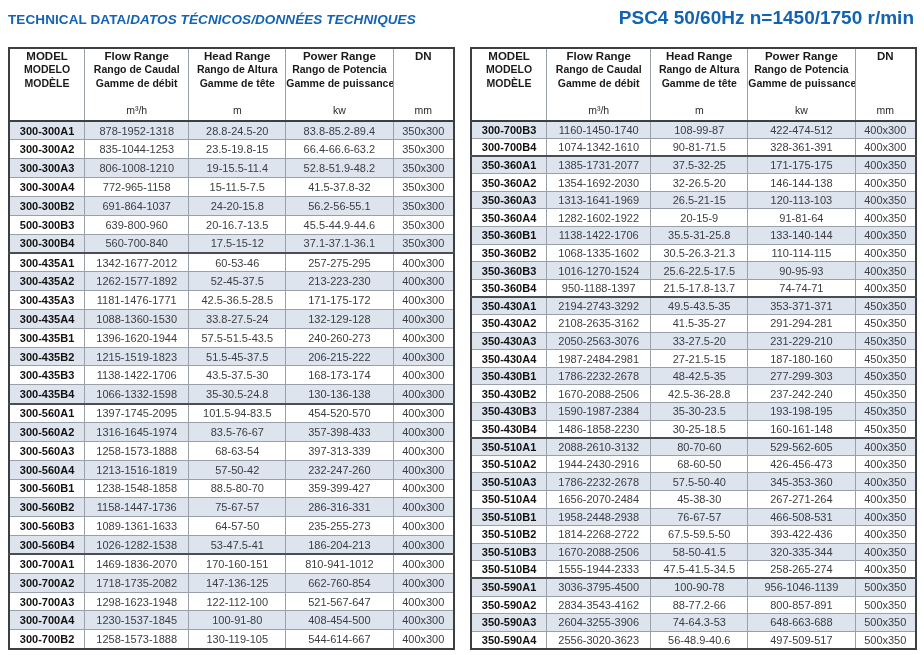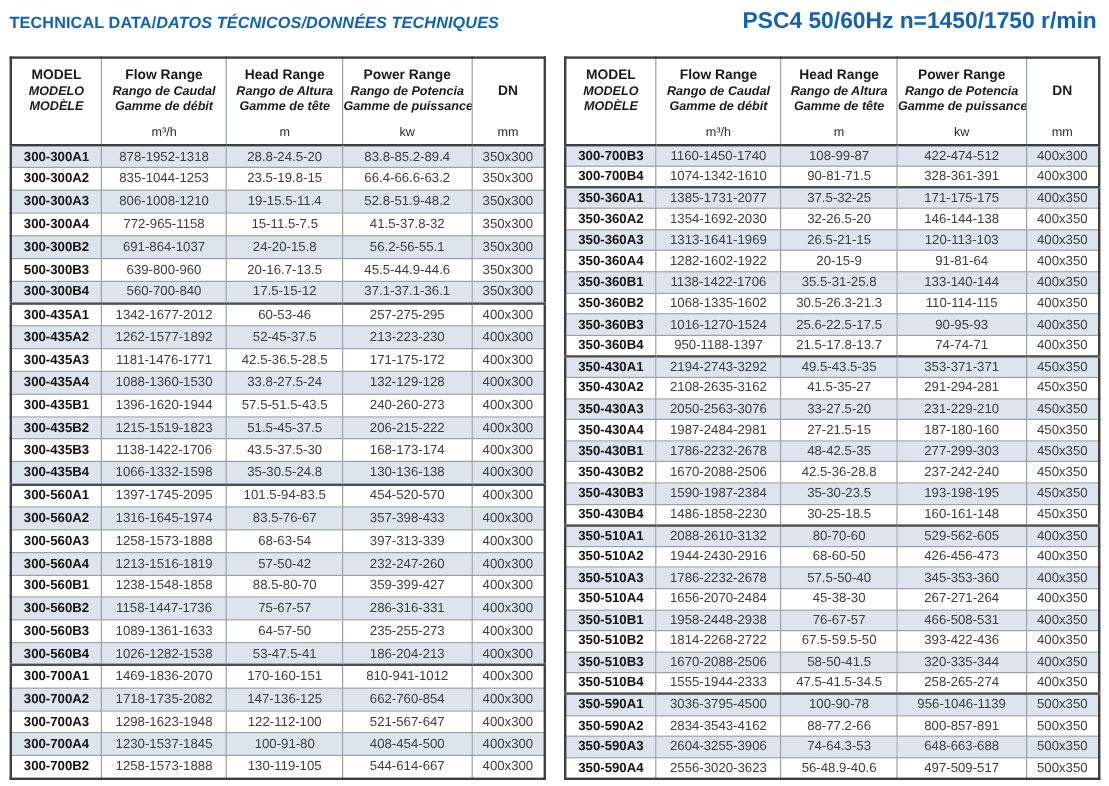--- a/index.html
+++ b/index.html
@@ -48,23 +48,23 @@
     overflow: hidden;
     white-space: nowrap;
   }
   table.spec thead th {
     height: 71px;
     background: #ffffff;
     border-bottom: 2px solid #3d3f42;
     padding: 0;
   }
   .hcell { display: flex; flex-direction: column; height: 71px; }
-  .h-top { flex: 1; display: flex; flex-direction: column; justify-content: center; }
+  .h-top { flex: 1; display: flex; flex-direction: column; }
   .l1 { font-size: 11.5px; font-weight: bold; color: #1a1a1a; line-height: 1.25; }
-  .l2 { font-size: 10.5px; font-weight: bold; font-style: italic; color: #1a1a1a; line-height: 1.25; }
+  .l2 { font-size: 10.5px; font-weight: bold; color: #1a1a1a; line-height: 1.25; }
   .h-unit { height: 17px; font-size: 10.5px; font-weight: normal; color: #2b2b2b; line-height: 15px; }
 
   table.spec tbody td { height: 17.6px; color: #3a3d42; }
   table.spec tbody td.model { font-weight: bold; color: #121212; }
   table.spec tbody tr:nth-child(odd) { background: #dee4ee; }
   table.spec tbody tr.group-start td { border-top: 2px solid #4a4d52; }
 </style>
 </head>
 <body>
 

